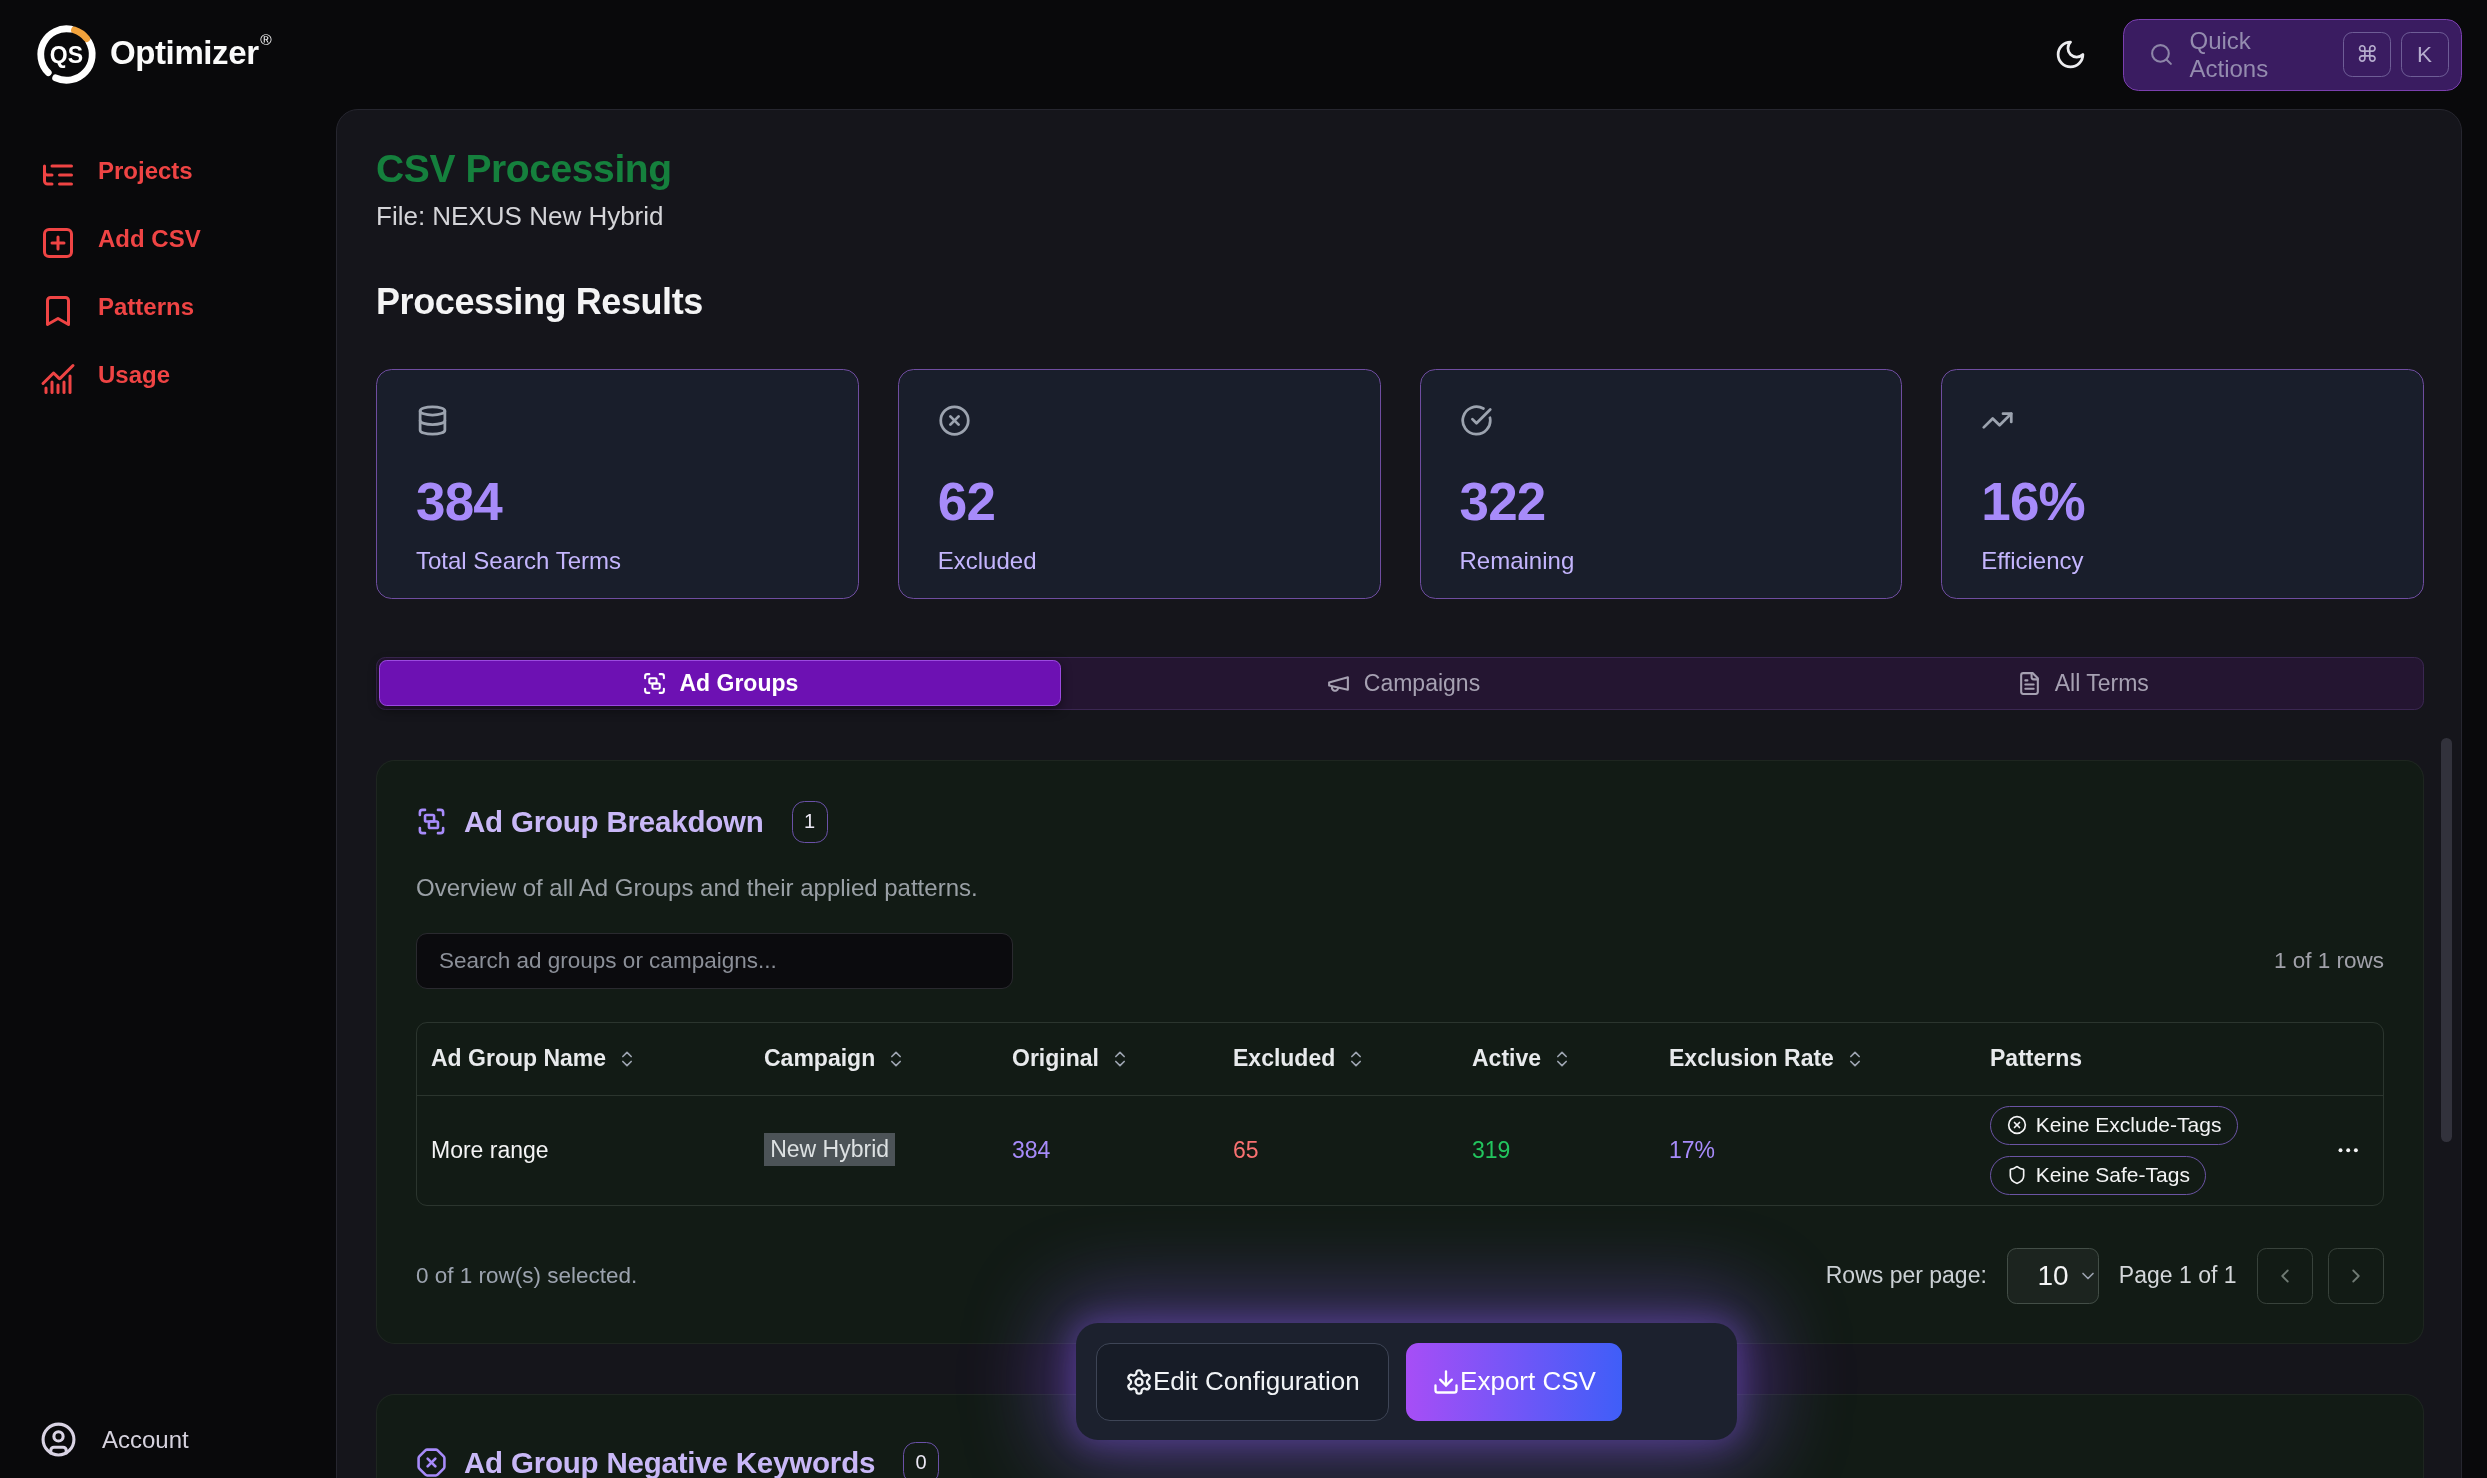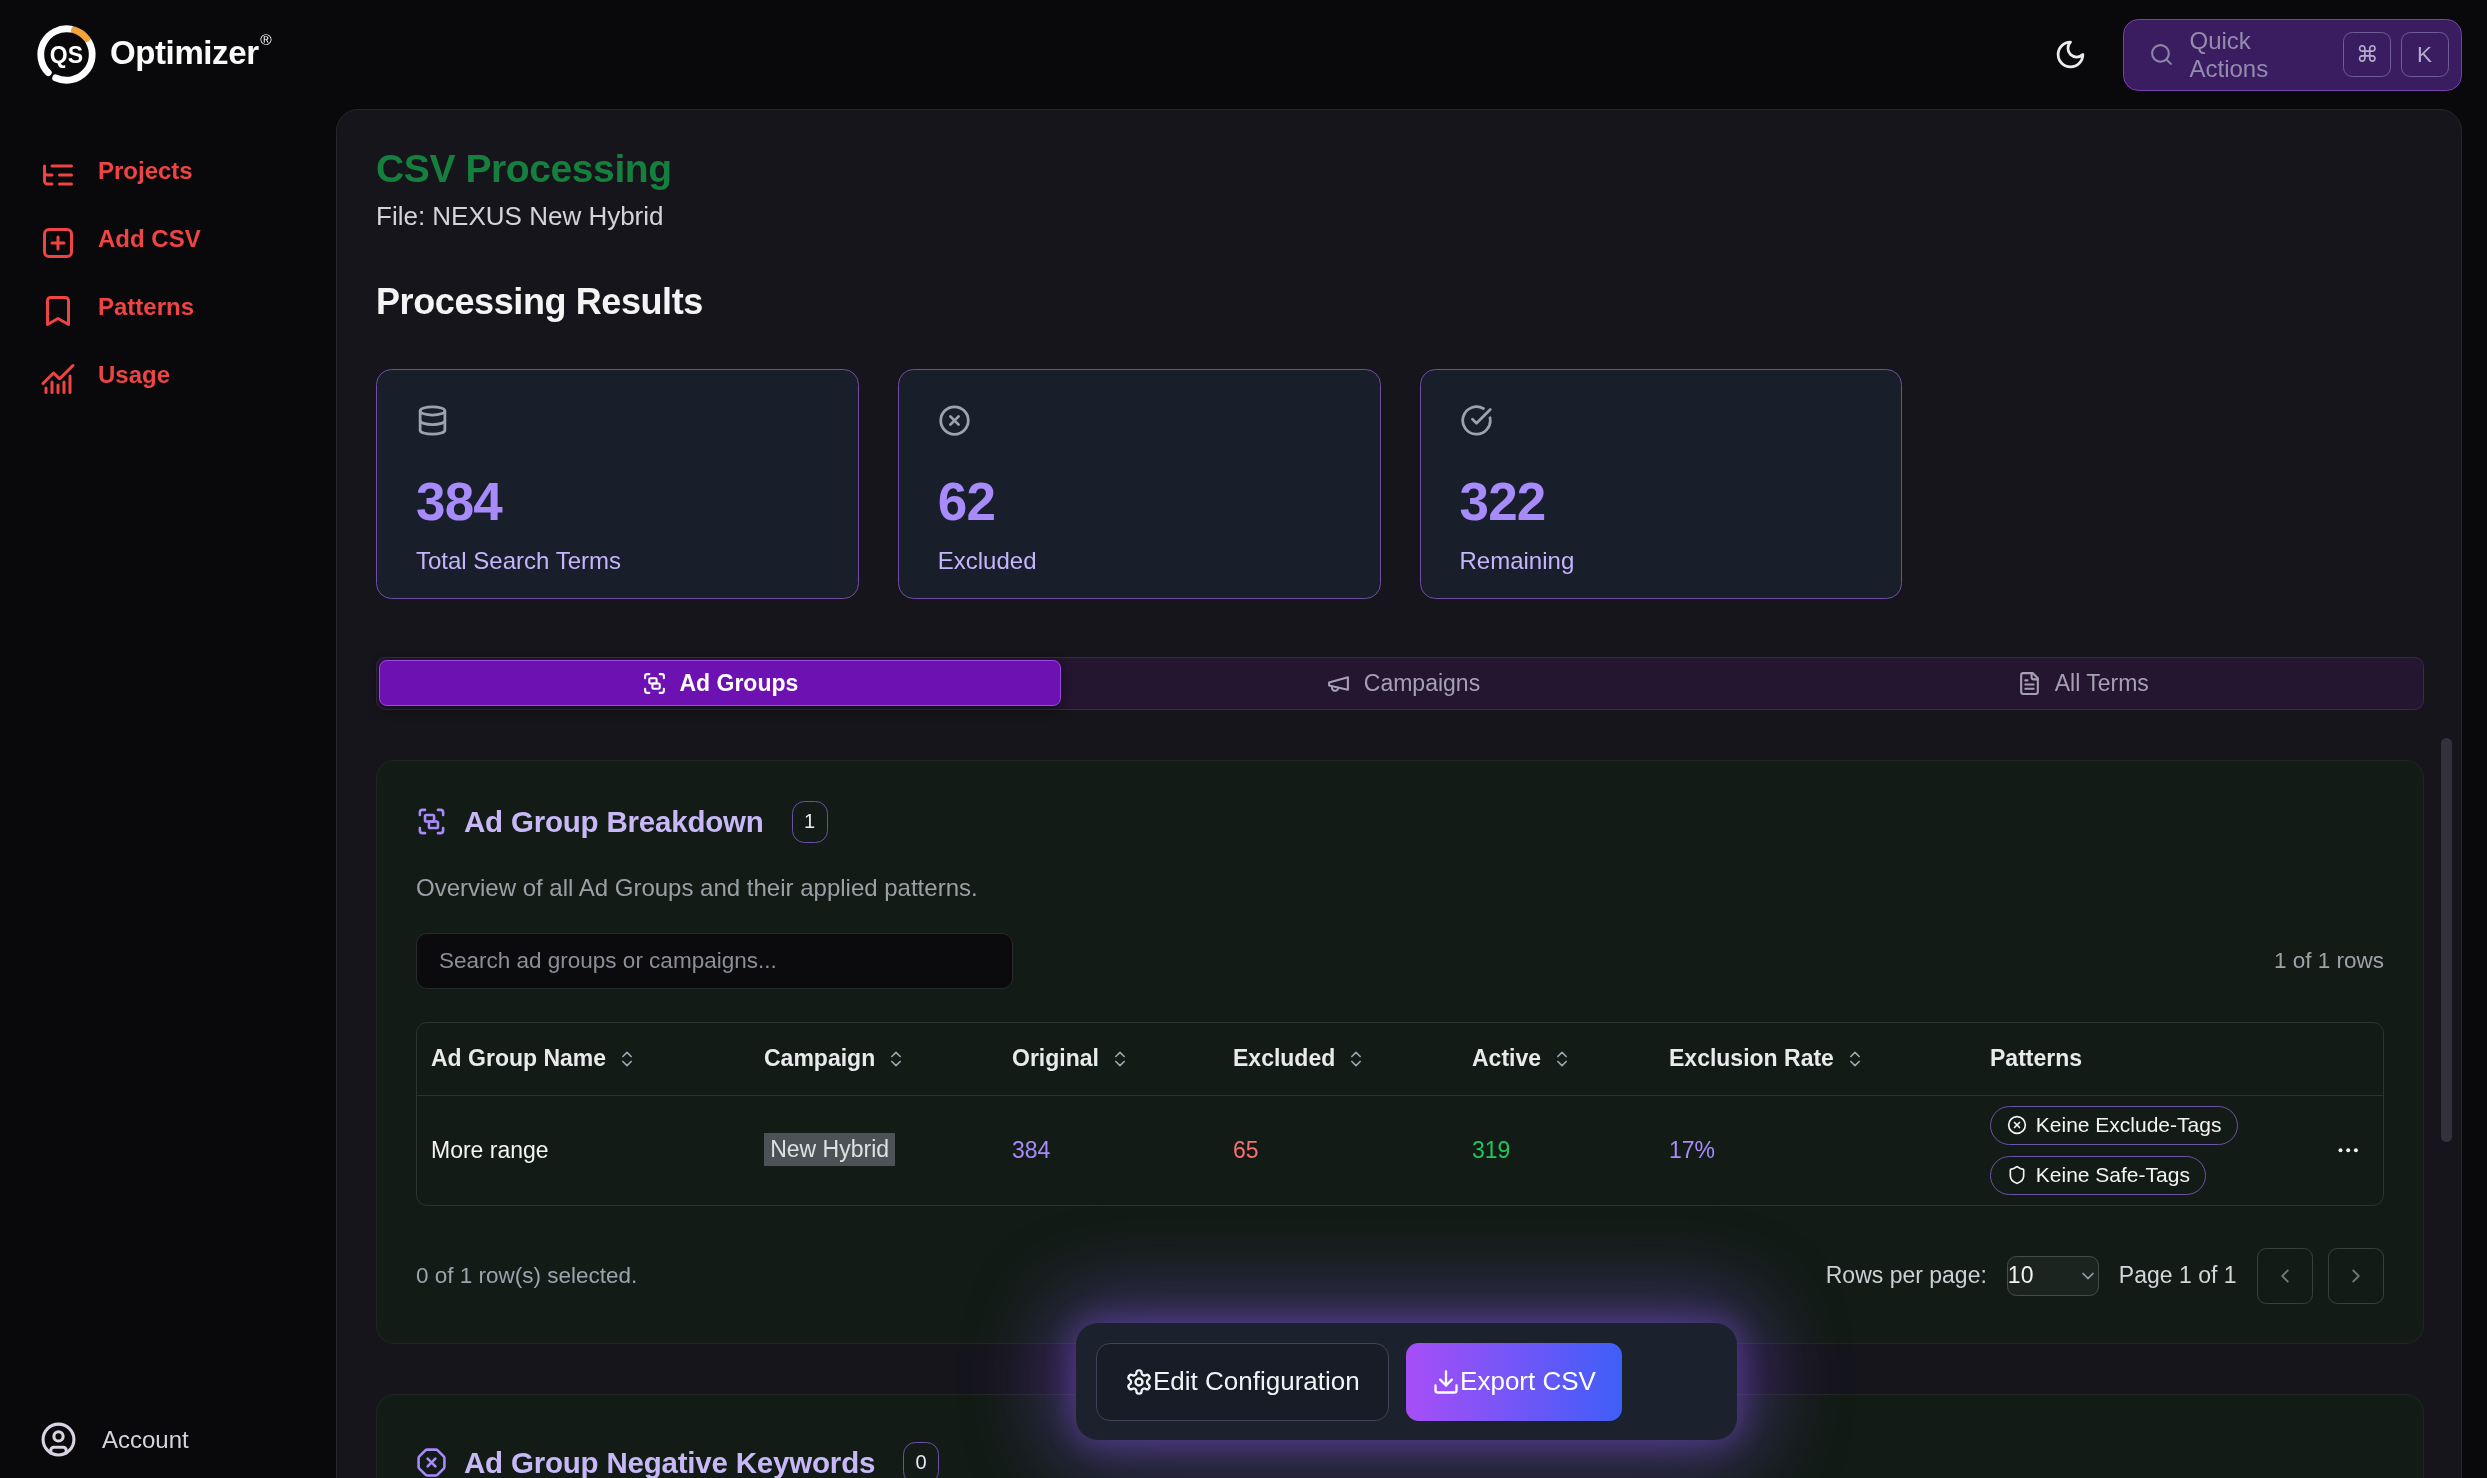--- a/index.html
+++ b/index.html
@@ -94,22 +94,22 @@
   .pill { height:39px; display:inline-flex; align-items:center; gap:9.3px; padding:0 15.5px;
     border:1.6px solid #6b54a4; border-radius:20px; font-size:21px; color:#f4f4f5; white-space:nowrap; }
   .pill svg { width:20px; height:20px; }
   .row-actions { display:flex; justify-content:center; color:#f4f4f5; cursor:pointer; }
   .row-actions svg { width:26.4px; height:26.4px; }
 
   .card-footer { margin-top:42px; display:flex; align-items:center; justify-content:space-between; }
   .sel-info { font-size:22.5px; color:#9ca3af; }
   .pager { display:flex; align-items:center; gap:20px; }
   .rpp-label { font-size:23px; color:#cbd0d4; }
-  .select { width:92px; height:40px; border-radius:9.3px; border:0.8px solid #434e47; background:#1c241f;
-    display:flex; align-items:center; justify-content:space-between; gap:9.3px; font-size:23px; color:#f4f4f5; cursor:pointer; }
+  .select { width:92px; height:56px; border-radius:9.3px; border:0.8px solid #434e47; background:#1c241f;
+    display:flex; align-items:center; justify-content:flex-end; gap:9.3px; font-size:28px; color:#f4f4f5; cursor:pointer; }
   .select .chev { color:#9ca3af; } .select .chev svg { width:20px; height:20px; }
   .page-info { font-size:23px; color:#d4d7da; }
   .pg-btns { display:flex; gap:15.5px; }
   .pg-btn { width:56px; height:56px; border-radius:9.3px; border:0.8px solid #38423b;
     display:flex; align-items:center; justify-content:center; color:#6f7a73; cursor:pointer; }
   .pg-btn svg { width:22px; height:22px; }
 
   
   .card.negative { margin-top:50px; padding-top:47px; }
 
@@ -253,20 +253,30 @@
       </div>
       <div class="stat-card">
         <span class="stat-icon">
           <svg class="ic" viewBox="0 0 24 24">
               <path d="M21.8 10A10 10 0 1 1 17 3.3"></path>
               <path d="m9 11 3 3L22 4"></path>
             </svg>
         </span>
         <div class="stat-value">322</div>
         <div class="stat-label">Remaining</div>
+      </div>
+      <div class="stat-card">
+        <span class="stat-icon">
+          <svg class="ic" viewBox="0 0 24 24">
+              <polyline points="22 7 13.5 15.5 8.5 10.5 2 17"></polyline>
+              <polyline points="16 7 22 7 22 13"></polyline>
+            </svg>
+        </span>
+        <div class="stat-value">16%</div>
+        <div class="stat-label">Efficiency</div>
       </div>
     </div>
 
     <div class="tabbar">
       <div class="tab active">
         <span>
           <svg class="ic" viewBox="0 0 24 24">
               <path d="M3 7V5a2 2 0 0 1 2-2h2"></path>
               <path d="M17 3h2a2 2 0 0 1 2 2v2"></path>
               <path d="M21 17v2a2 2 0 0 1-2 2h-2"></path>

